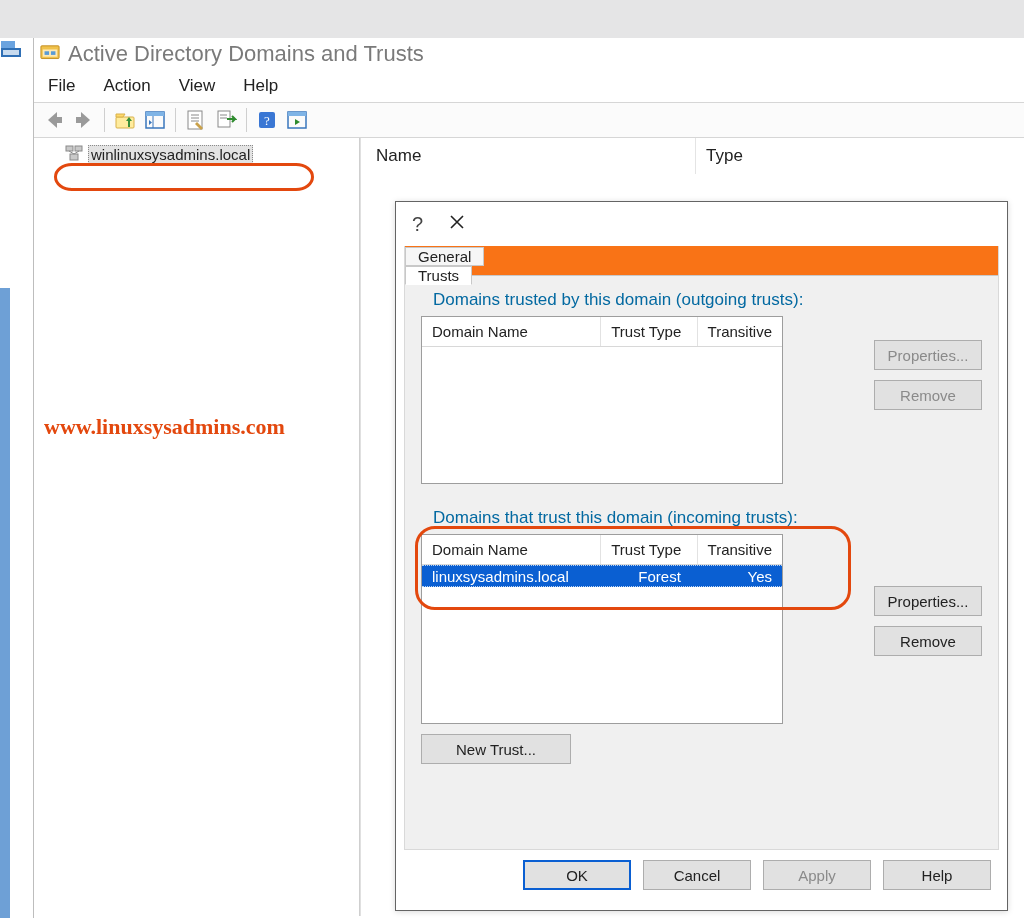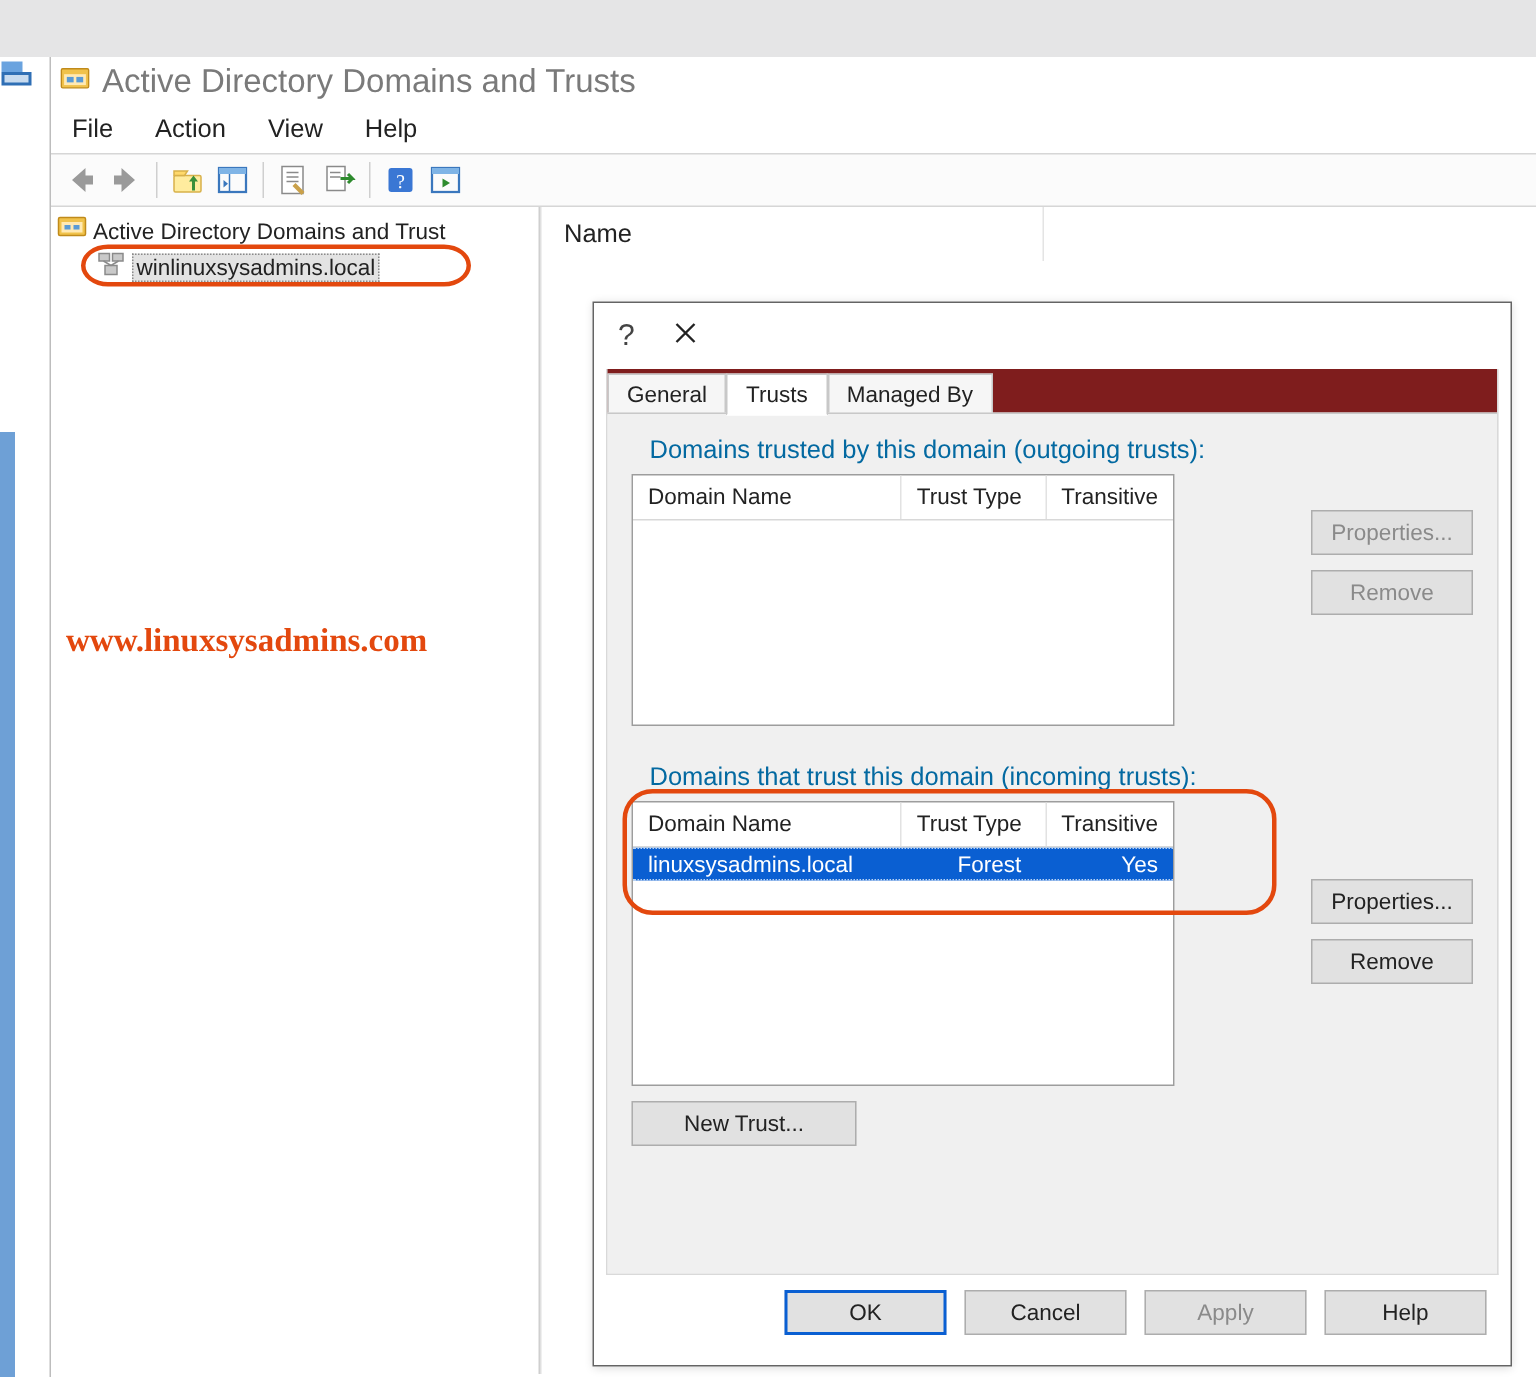--- a/index.html
+++ b/index.html
@@ -140,23 +140,23 @@
   .dlg-close svg { width: 16px; height: 16px; }
   .dlg-body {
     margin: 0 8px;
     background: #f0f0f0;
     border: 1px solid #d9d9d9;
     border-top: none;
     height: 604px;
     position: relative;
   }
   .tabstrip {
-    display: flex; align-items: flex-end;
-    height: 30px; background: #7f1d1d;
-    position: relative; top: 0;
+    display: flex; align-items: flex-start;
+    height: 30px; background: #f97316;
+    position: relative; top: 0; flex-direction: column;
   }
   .tabstrip .tab {
     height: 28px; display: flex; align-items: center;
     padding: 0 12px;
     font-size: 15px;
     border: 1px solid #c8c8c8;
     border-bottom: 1px solid #c8c8c8;
     background: #f6f6f6;
     position: relative;
     top: 1px;
@@ -321,31 +321,20 @@
         <rect x="2" y="3" width="18" height="16" fill="none" stroke="#3a77bd" stroke-width="1.5"></rect>
         <rect x="2" y="3" width="18" height="4" fill="#7fb4e6"></rect>
         <polygon points="9,10 14,13 9,16" fill="#2e8b2e"></polygon>
       </svg>
     </span>
   </div>
 
   <div class="content-row">
     <div class="tree-pane">
       <div class="tree-root">
-        <div class="tree-row">
-          <span class="icon-ad-small">
-            <svg viewBox="0 0 20 20">
-              <rect x="1" y="3" width="18" height="12" rx="1" fill="#f0c24b" stroke="#c08a1a"></rect>
-              <rect x="3" y="6" width="14" height="7" fill="#ffe9b3"></rect>
-              <rect x="5" y="8" width="4" height="3" fill="#5a9bd5"></rect>
-              <rect x="11" y="8" width="4" height="3" fill="#5a9bd5"></rect>
-            </svg>
-          </span>
-          <span>Active Directory Domains and Trust</span>
-        </div>
         <div class="tree-row child">
           <span class="icon-ad-small">
             <svg viewBox="0 0 20 20">
               <rect x="2" y="3" width="7" height="5" fill="#c9c9c9" stroke="#8a8a8a"></rect>
               <rect x="11" y="3" width="7" height="5" fill="#c9c9c9" stroke="#8a8a8a"></rect>
               <rect x="6" y="11" width="8" height="6" fill="#c9c9c9" stroke="#8a8a8a"></rect>
               <line x1="5" y1="8" x2="10" y2="11" stroke="#8a8a8a"></line>
               <line x1="15" y1="8" x2="10" y2="11" stroke="#8a8a8a"></line>
             </svg>
           </span>
@@ -353,20 +342,21 @@
         </div>
       </div>
       <div class="highlight-oval" style="left:20px; top:25px; width:260px; height:28px;"></div>
       <div class="watermark">www.linuxsysadmins.com</div>
     </div>
 
     <div class="list-pane">
       <div class="list-header">
         <div class="lh-spacer"></div>
         <div class="lh-col lh-name">Name</div>
+        <div class="lh-col lh-type">Type</div>
       </div>
     </div>
   </div>
 </div>
 
 <div class="dialog">
   <div class="dlg-title">
     <span class="right">
       <span class="dlg-help">?</span>
       <span class="dlg-close">

